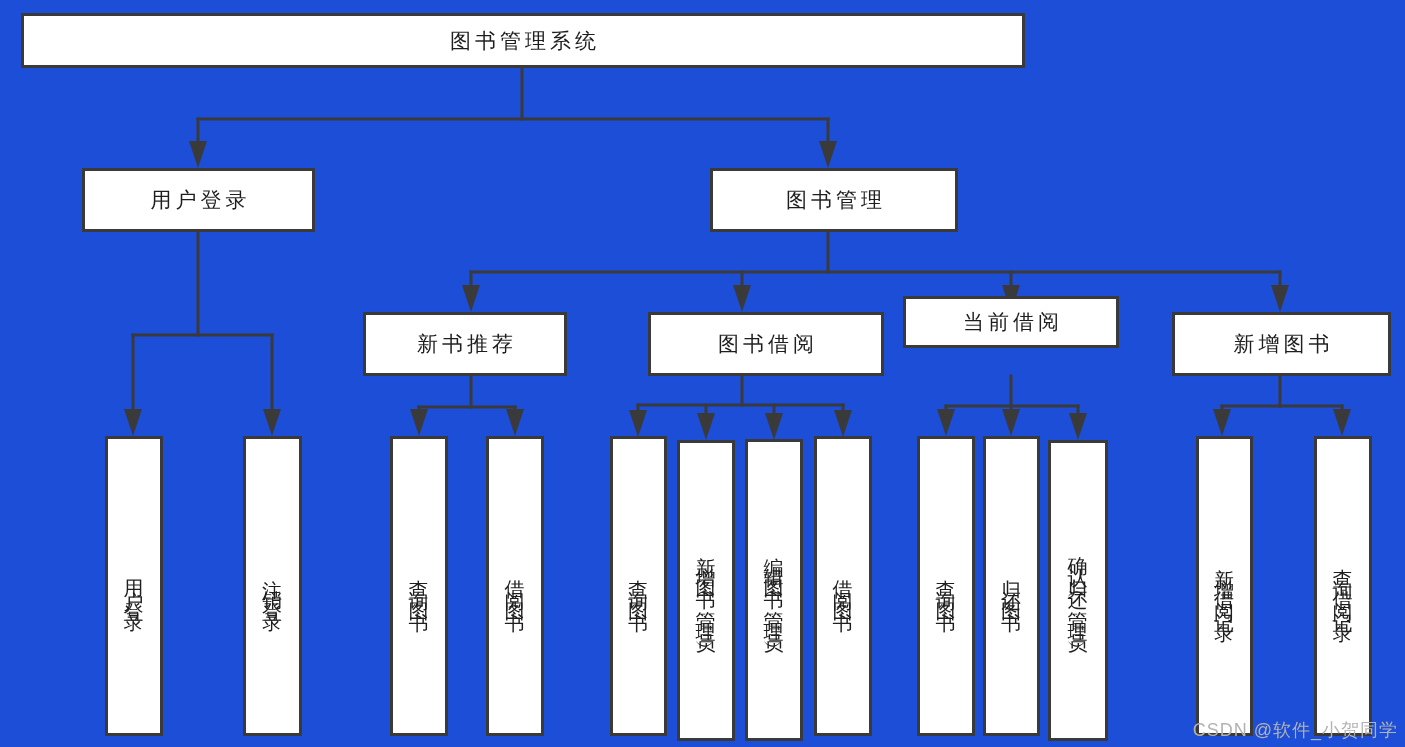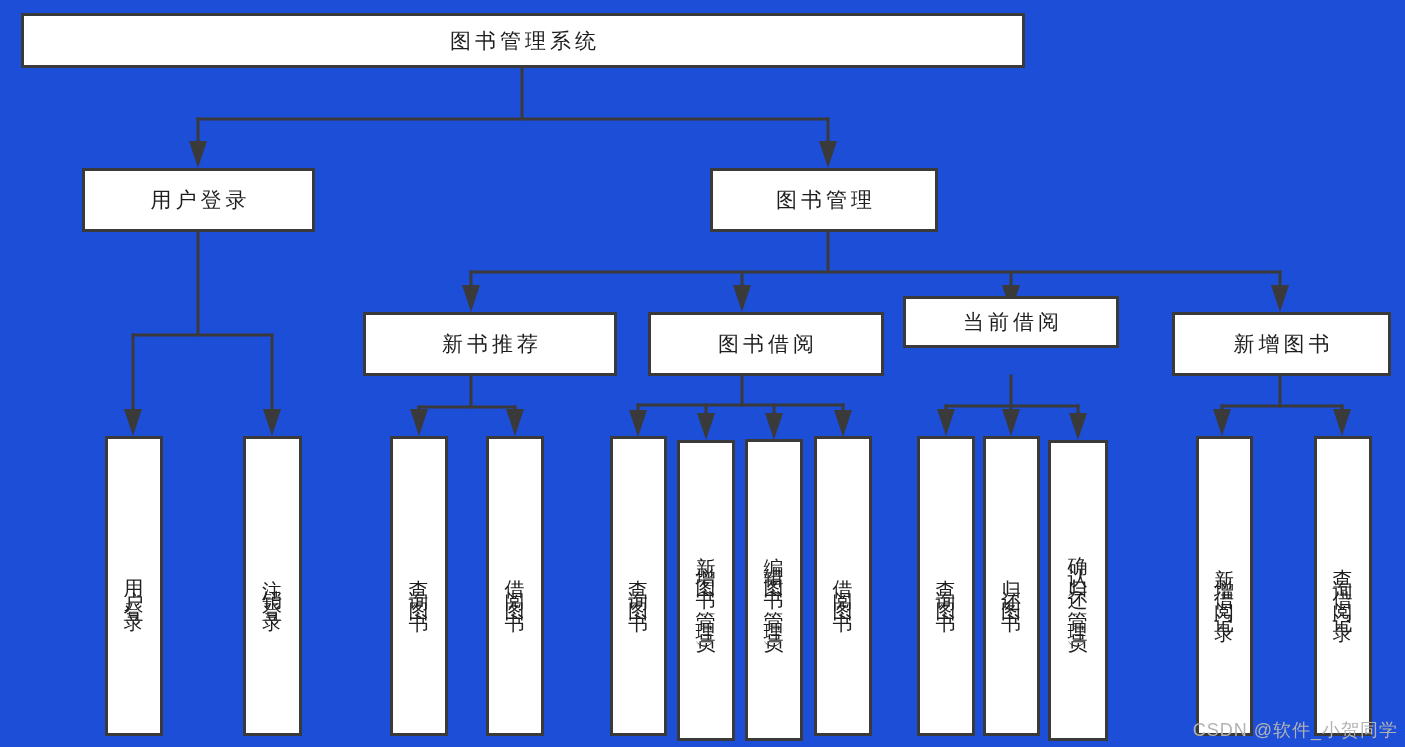--- a/index.html
+++ b/index.html
@@ -131,25 +131,25 @@
     </g>
   </svg>
 
   <div class="box h" style="left:21px;top:13px;width:1004px;height:55px">
     <span class="label">图书管理系统</span>
   </div>
 
   <div class="box h" style="left:82px;top:168px;width:233px;height:64px">
     <span class="label">用户登录</span>
   </div>
-  <div class="box h" style="left:710px;top:168px;width:228px;height:64px">
+  <div class="box h" style="left:710px;top:168px;width:248px;height:64px">
     <span class="label">图书管理</span>
   </div>
 
-  <div class="box h" style="left:363px;top:312px;width:254px;height:64px">
+  <div class="box h" style="left:363px;top:312px;width:204px;height:64px">
     <span class="label">新书推荐</span>
   </div>
   <div class="box h" style="left:648px;top:312px;width:236px;height:64px">
     <span class="label">图书借阅</span>
   </div>
   <div class="box h" style="left:903px;top:296px;width:216px;height:52px">
     <span class="label">当前借阅</span>
   </div>
   <div class="box h" style="left:1172px;top:312px;width:219px;height:64px">
     <span class="label">新增图书</span>

